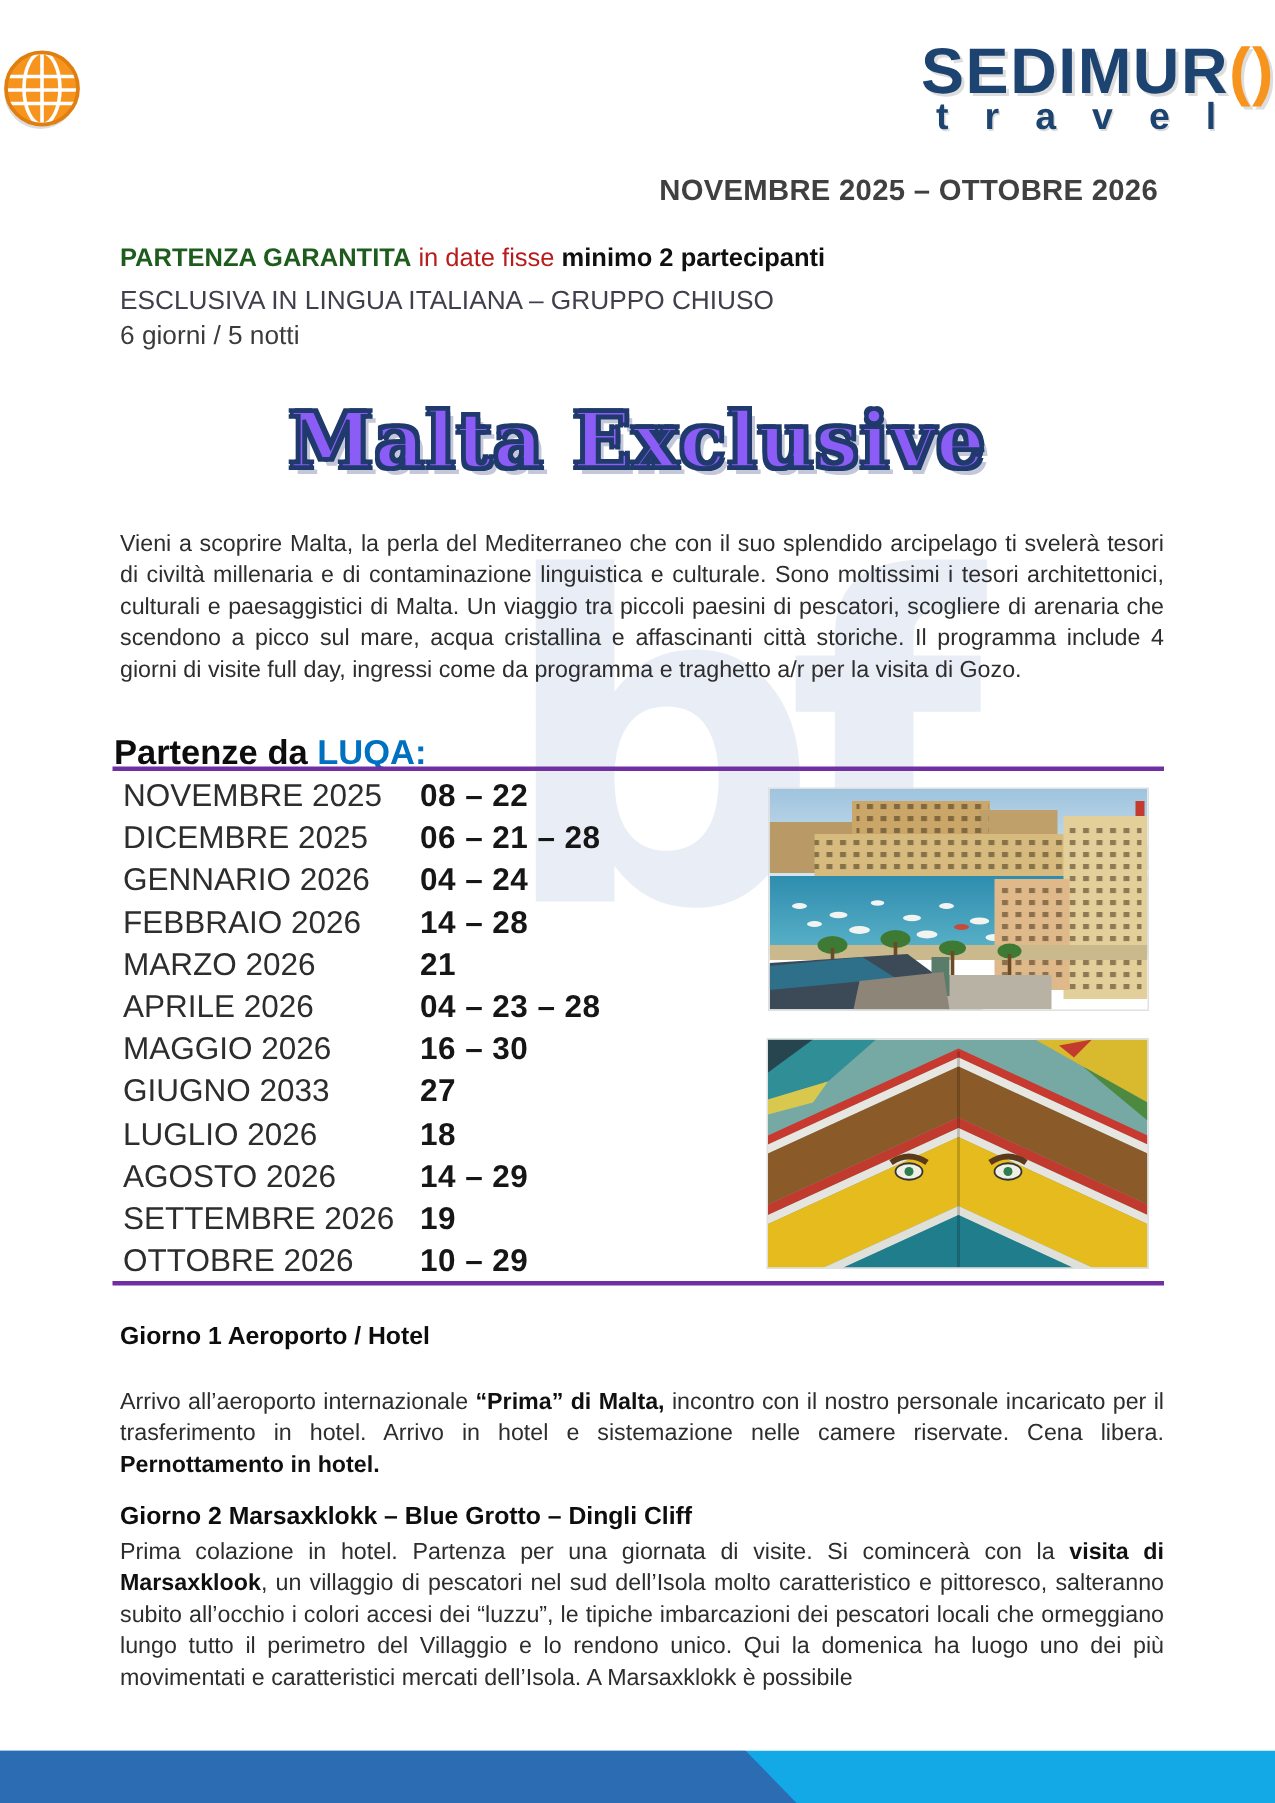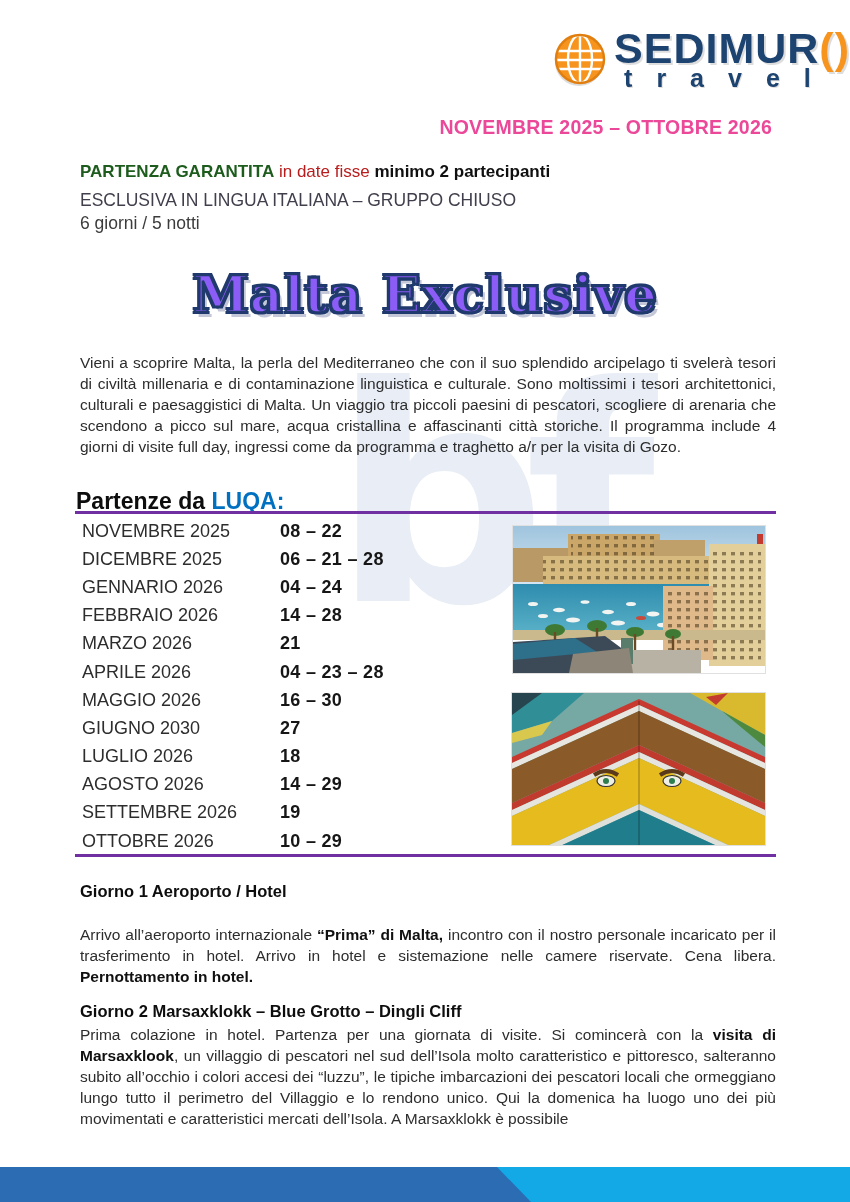--- a/index.html
+++ b/index.html
@@ -4,32 +4,32 @@
 <style>
   html,body{margin:0;padding:0;background:#ffffff;}
   .page{position:relative;width:850px;height:1202px;background:#fff;overflow:hidden;
         font-family:"Liberation Sans",sans-serif;color:#2d2d2d;}
 
   .watermark{position:absolute;left:332px;top:348px;z-index:0;
     font-family:"DejaVu Sans",sans-serif;font-weight:bold;font-size:300px;line-height:1;
     color:#e8edf6;letter-spacing:-22px;}
 
   .logo-row{position:absolute;top:27px;left:0;width:100%;display:flex;
-    justify-content:flex-end;align-items:flex-start;gap:6px;z-index:2;}
+    justify-content:space-between;align-items:flex-start;gap:6px;z-index:2;}
   .globe{margin-top:4px;}
   .logo-text{display:flex;flex-direction:column;align-items:flex-start;}
   .brand{font-weight:bold;font-size:43px;line-height:1;color:#1d4370;letter-spacing:1px;
          text-shadow:2px 2px 0 rgba(120,120,120,0.25);}
   .brand .orange{color:#f7941e;}
   .travel-word{font-weight:bold;font-size:25px;line-height:1;color:#1d4370;
     letter-spacing:24px;margin-top:-4px;padding-left:10px;
     text-shadow:1px 1px 0 rgba(120,120,120,0.25);}
 
   .date-range{position:absolute;top:116px;right:78px;z-index:2;
-    font-weight:bold;font-size:19.5px;color:#ec4899;letter-spacing:0.2px;}
+    font-weight:bold;font-size:19.5px;color:#404040;letter-spacing:0.2px;}
 
   .sub1{position:absolute;left:80px;top:162px;z-index:2;font-size:17px;}
   .green{color:#1d5c1d;font-weight:bold;}
   .purple{color:#b91c1c;}
   .boldblack{color:#101010;font-weight:bold;}
   .sub2{position:absolute;left:80px;top:190px;z-index:2;font-size:17.5px;color:#413f4c;}
   .sub3{position:absolute;left:80px;top:213px;z-index:2;font-size:17.5px;color:#3b3b3b;}
 
   .main-title{position:absolute;left:0;top:264px;width:100%;text-align:center;z-index:2;
     font-family:"DejaVu Serif","Liberation Serif",serif;font-weight:bold;font-size:51px;
@@ -42,21 +42,21 @@
     font-size:15.5px;line-height:21px;text-align:justify;color:#2d2d2d;}
 
   .dep-heading{position:absolute;left:76px;top:488px;z-index:2;
     font-size:23px;font-weight:bold;color:#0d0d0d;}
   .luqa{color:#0070c0;}
   .rule{position:absolute;left:75px;width:701px;height:3px;background:#7130a2;z-index:2;}
   .rule1{top:511px;}
   .rule2{top:854px;}
 
   .dep-table{position:absolute;left:82px;top:517px;width:400px;z-index:2;}
-  .dep-row{display:flex;align-items:center;height:28.2px;font-size:18px;}
+  .dep-row{display:flex;align-items:center;height:28.2px;font-size:21px;}
   .dep-month{width:198px;color:#2d2d2d;}
   .dep-dates{font-weight:bold;color:#161616;letter-spacing:0.3px;}
 
   .photo{position:absolute;z-index:2;outline:1px solid #e0e0e0;}
   .photo1{left:513px;top:526px;width:252px;height:147px;}
   .photo2{left:512px;top:693px;width:253px;height:152px;}
 
   .day-heading{position:absolute;left:80px;z-index:2;font-size:16.5px;font-weight:bold;color:#0d0d0d;}
   .dh1{top:882px;}
   .dh2{top:1002px;}
@@ -135,21 +135,21 @@
       </div>
     <div class="dep-row">
         <span class="dep-month">APRILE 2026</span>
         <span class="dep-dates">04 – 23 – 28</span>
       </div>
     <div class="dep-row">
         <span class="dep-month">MAGGIO 2026</span>
         <span class="dep-dates">16 – 30</span>
       </div>
     <div class="dep-row">
-        <span class="dep-month">GIUGNO 2030</span>
+        <span class="dep-month">GIUGNO 2033</span>
         <span class="dep-dates">27</span>
       </div>
     <div class="dep-row">
         <span class="dep-month">LUGLIO 2026</span>
         <span class="dep-dates">18</span>
       </div>
     <div class="dep-row">
         <span class="dep-month">AGOSTO 2026</span>
         <span class="dep-dates">14 – 29</span>
       </div>

